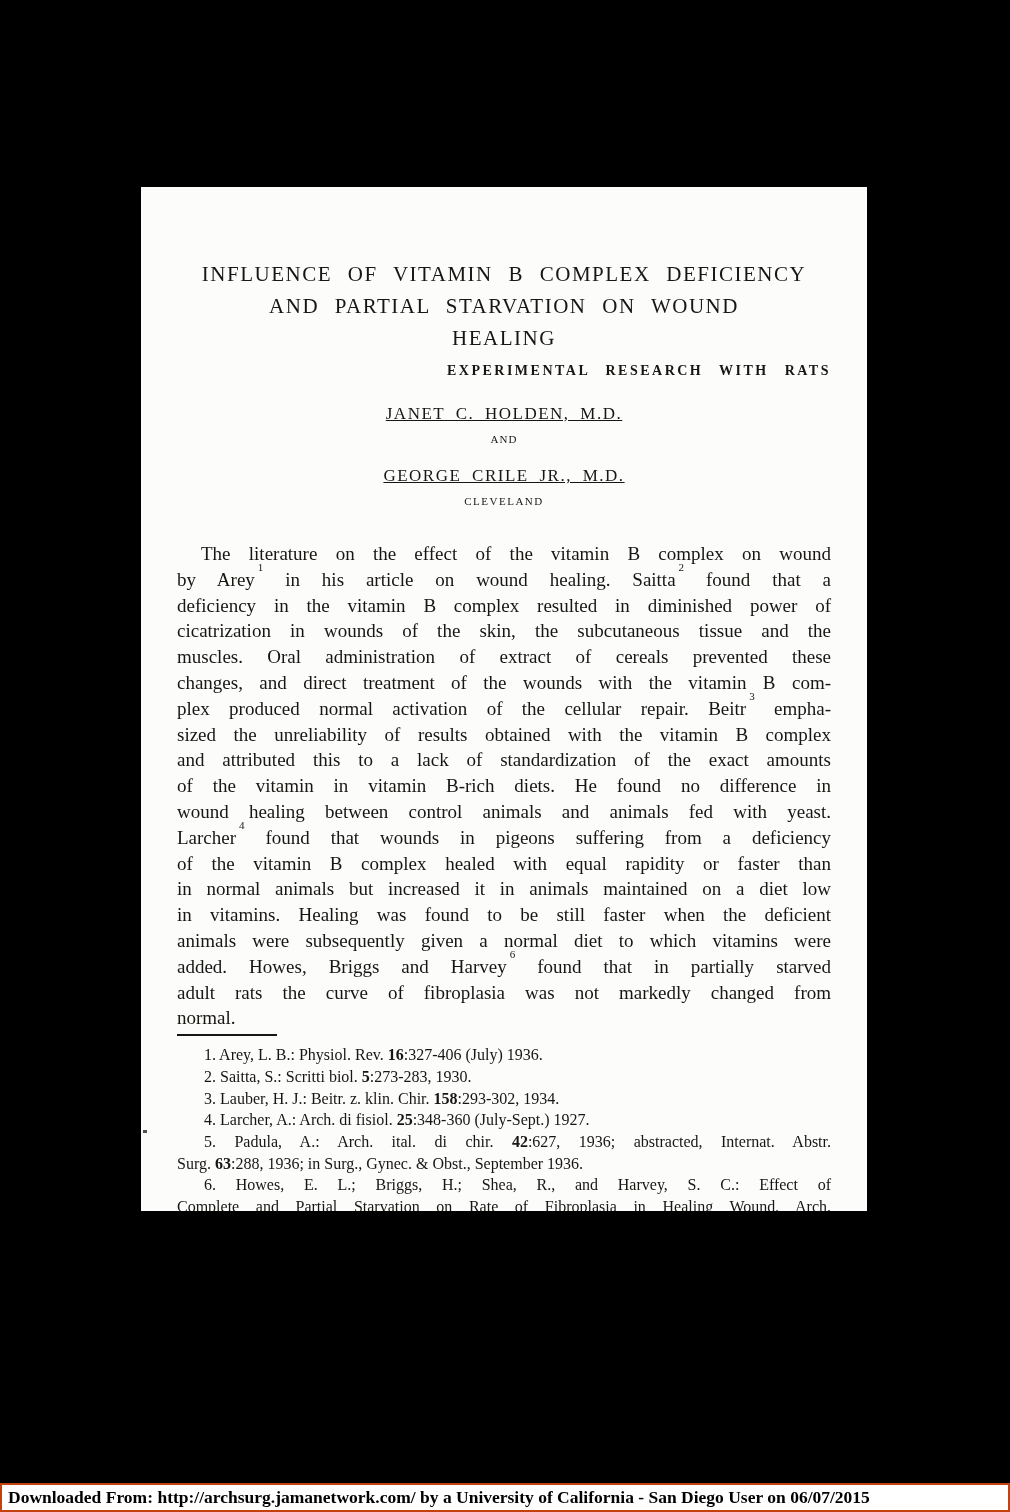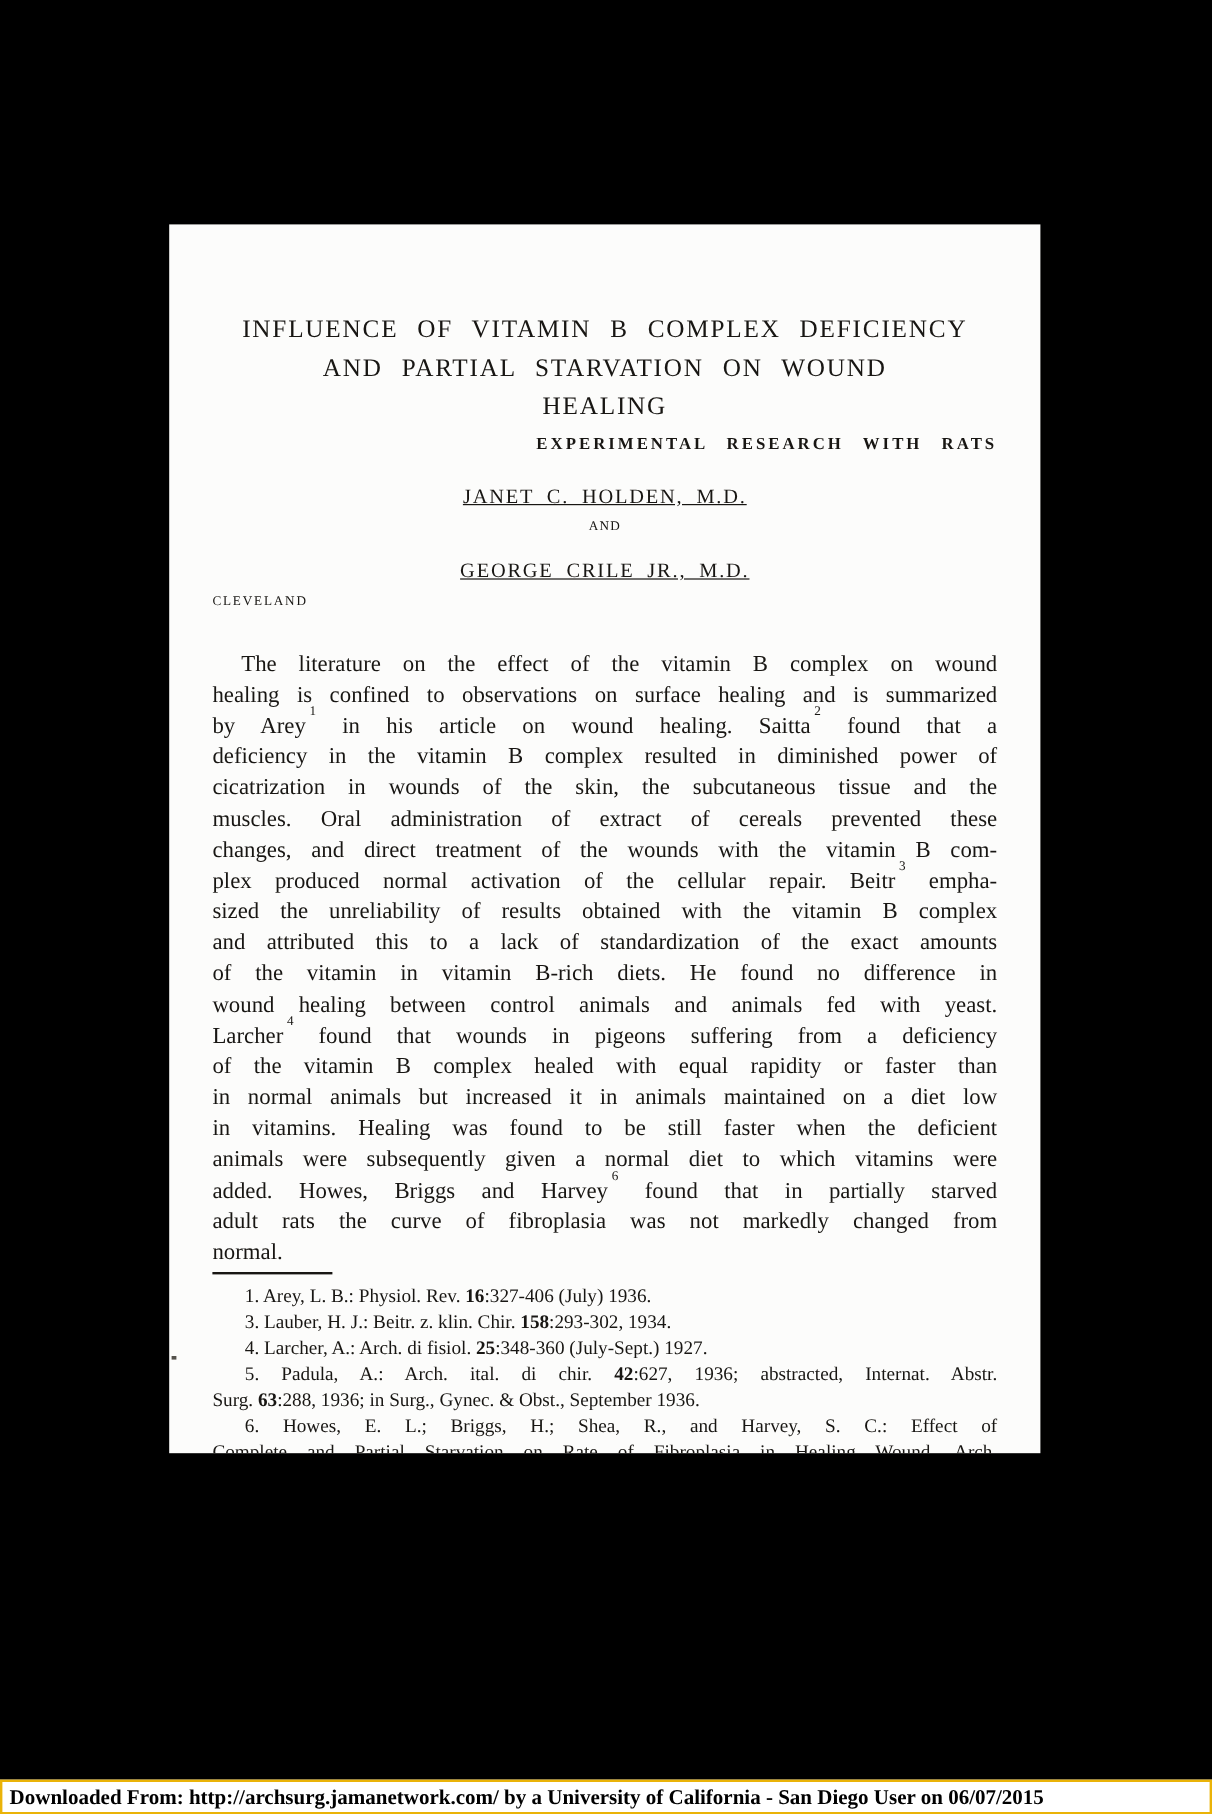--- a/index.html
+++ b/index.html
@@ -29,21 +29,21 @@
     margin-top: 8px;
     font-size: 14px; line-height: 18px;
     font-weight: bold;
     text-align: right;
     letter-spacing: 2.5px; word-spacing: 10px;
   }
   .author { font-size: 17px; line-height: 20px; text-align: center; letter-spacing: 1.5px; word-spacing: 5px; text-decoration: underline; }
   .author-1 { margin-top: 24px; }
   .and-label { margin-top: 9px; font-size: 11px; line-height: 13px; text-align: center; letter-spacing: 1px; }
   .author-2 { margin-top: 20px; }
-  .location { margin-top: 9px; font-size: 11px; line-height: 13px; text-align: left; letter-spacing: 1.5px; }
+  .location { margin-top: 9px; font-size: 11px; line-height: 13px; text-align: center; letter-spacing: 1.5px; }
   .body-text { margin-top: 33px; font-size: 19px; }
   .body-line { line-height: 25.8px; text-align: left; }
   .body-line.just { text-align: justify; text-align-last: justify; }
   .body-line.indent { text-indent: 24px; }
   sup.ref {
     font-size: 11px; line-height: 0;
     position: relative; top: -7px;
     margin-left: 3px;
   }
   .foot-rule {
@@ -60,21 +60,21 @@
   .artifact-dot {
     position: absolute; left: 2px; top: 943px;
     width: 4px; height: 3px; background: #55524c;
   }
   .footer-bar {
     position: absolute;
     left: 0; top: 1483px;
     width: 1010px; height: 29px;
     box-sizing: border-box;
     background: #fff;
-    border: 2px solid #eab308;
+    border: 2px solid #c2410c;
     color: #000;
     font-weight: bold;
     font-size: 17.5px; line-height: 24px;
     padding-left: 6px;
     white-space: nowrap;
     overflow: hidden;
   }
 </style>
 </head>
 <body>
@@ -86,21 +86,20 @@
 
   <div class="subtitle">EXPERIMENTAL RESEARCH WITH RATS</div>
 
   <div class="author author-1">JANET C. HOLDEN, M.D.</div>
   <div class="and-label">AND</div>
   <div class="author author-2">GEORGE CRILE JR., M.D.</div>
   <div class="location">CLEVELAND</div>
 
   <div class="body-text" id="body-text">
       <div class="body-line indent just"><span>The literature on the effect of the vitamin B complex on wound</span></div>
-      <div class="body-line just"><span>healing is confined to observations on surface healing and is summarized</span></div>
       <div class="body-line just"><span>by Arey</span><sup class="ref">1</sup><span> in his article on wound healing.  Saitta</span><sup class="ref">2</sup><span> found that a</span></div>
       <div class="body-line just"><span>deficiency in the vitamin B complex resulted in diminished power of</span></div>
       <div class="body-line just"><span>cicatrization in wounds of the skin, the subcutaneous tissue and the</span></div>
       <div class="body-line just"><span>muscles.  Oral administration of extract of cereals prevented these</span></div>
       <div class="body-line just"><span>changes, and direct treatment of the wounds with the vitamin B com-</span></div>
       <div class="body-line just"><span>plex produced normal activation of the cellular repair.  Beitr</span><sup class="ref">3</sup><span> empha-</span></div>
       <div class="body-line just"><span>sized the unreliability of results obtained with the vitamin B complex</span></div>
       <div class="body-line just"><span>and attributed this to a lack of standardization of the exact amounts</span></div>
       <div class="body-line just"><span>of the vitamin in vitamin B-rich diets.  He found no difference in</span></div>
       <div class="body-line just"><span>wound healing between control animals and animals fed with yeast.</span></div>
@@ -111,20 +110,21 @@
       <div class="body-line just"><span>animals were subsequently given a normal diet to which vitamins were</span></div>
       <div class="body-line just"><span>added.  Howes, Briggs and Harvey</span><sup class="ref">6</sup><span> found that in partially starved</span></div>
       <div class="body-line just"><span>adult rats the curve of fibroplasia was not markedly changed from</span></div>
       <div class="body-line"><span>normal.</span></div>
     </div>
 
   <div class="foot-rule"></div>
 
   <div class="footnotes" id="footnotes">
       <div class="footnote-line indent"><span>1. Arey, L. B.:  Physiol. Rev. </span><b class="vol">16</b><span>:327-406 (July) 1936.</span></div>
+      <div class="footnote-line indent"><span>2. Saitta, S.:  Scritti biol. </span><b class="vol">5</b><span>:273-283, 1930.</span></div>
       <div class="footnote-line indent"><span>3. Lauber, H. J.:  Beitr. z. klin. Chir. </span><b class="vol">158</b><span>:293-302, 1934.</span></div>
       <div class="footnote-line indent"><span>4. Larcher, A.:  Arch. di fisiol. </span><b class="vol">25</b><span>:348-360 (July-Sept.) 1927.</span></div>
       <div class="footnote-line indent just"><span>5. Padula, A.:  Arch. ital. di chir. </span><b class="vol">42</b><span>:627, 1936; abstracted, Internat. Abstr.</span></div>
       <div class="footnote-line"><span>Surg. </span><b class="vol">63</b><span>:288, 1936; in Surg., Gynec. &amp; Obst., September 1936.</span></div>
       <div class="footnote-line indent just"><span>6. Howes, E. L.; Briggs, H.; Shea, R., and Harvey, S. C.:  Effect of</span></div>
       <div class="footnote-line just"><span>Complete and Partial Starvation on Rate of Fibroplasia in Healing Wound, Arch.</span></div>
       <div class="footnote-line"><span>Surg. </span><b class="vol">27</b><span>:846 (Nov.) 1933.</span></div>
     </div>
 
   <div class="page-number">1106</div>

